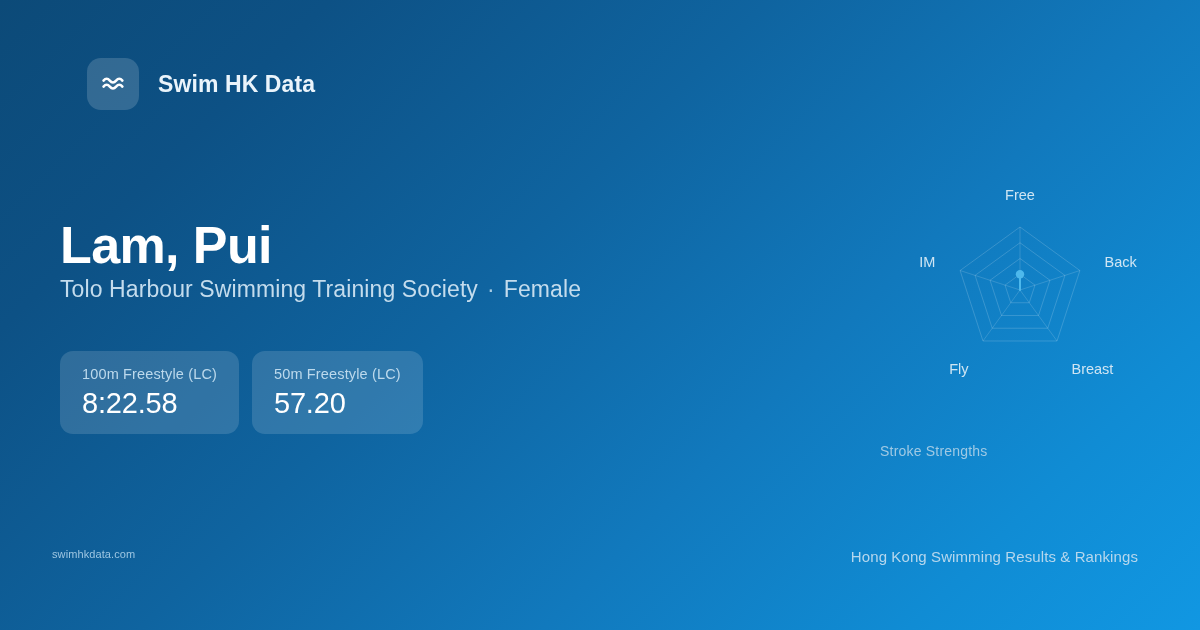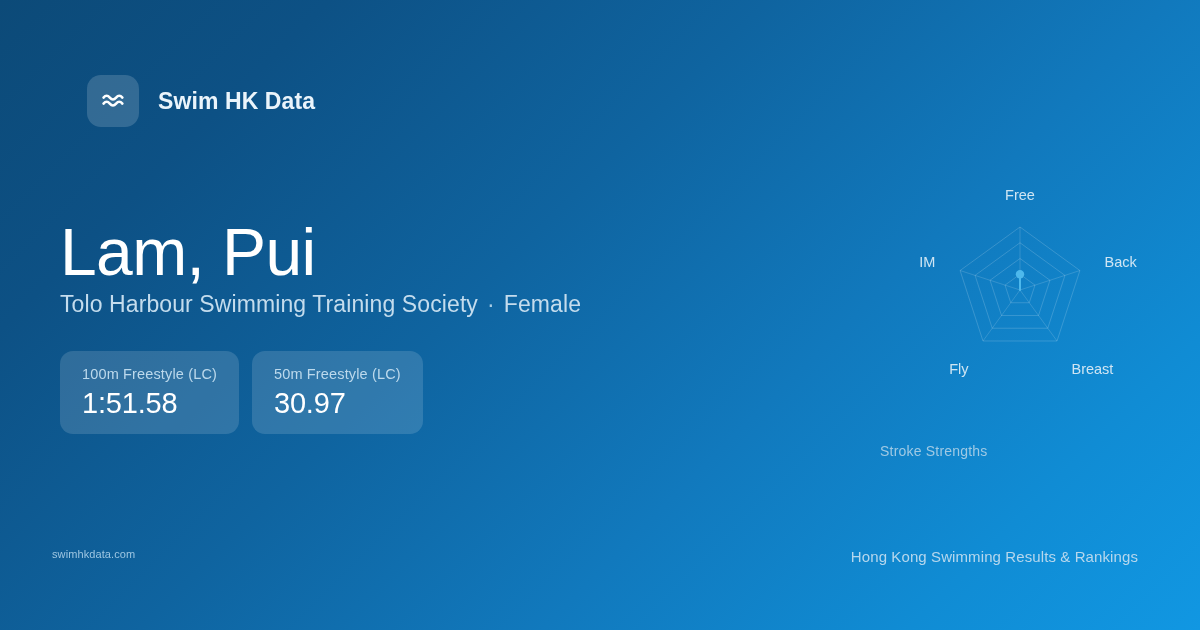--- a/index.html
+++ b/index.html
@@ -21,21 +21,21 @@
         #108cd4 84%,
         #1197e2 100%);
     color: #ffffff;
     -webkit-font-smoothing: antialiased;
   }
 
   
   .brand {
     position: absolute;
     left: 60px;
-    top: 75px;
+    top: 58px;
     display: flex;
     align-items: center;
     gap: 19px;
     padding-left: 27px;
   }
   .brand-logo {
     width: 52px;
     height: 52px;
     border-radius: 14px;
     background: rgba(255, 255, 255, 0.16);
@@ -52,23 +52,23 @@
   }
 
   
   .hero {
     position: absolute;
     left: 60px;
     top: 218px;
     max-width: 760px;
   }
   .athlete-name {
-    font-size: 66px;
+    font-size: 52px;
     line-height: 1.04;
-    font-weight: 400;
+    font-weight: 700;
     letter-spacing: -0.6px;
     color: #ffffff;
     margin: 0;
     white-space: nowrap;
   }
   .athlete-meta {
     margin-top: 4px;
     font-size: 23px;
     font-weight: 400;
     color: #c4dced;
@@ -172,25 +172,25 @@
   <div class="hero">
     <h1 class="athlete-name">Lam, Pui</h1>
     <div class="athlete-meta">
       <span>Tolo Harbour Swimming Training Society</span><span class="meta-sep">·</span><span>Female</span>
     </div>
   </div>
 
   <div class="stats">
     <div class="stat-card">
       <div class="stat-label">100m Freestyle (LC)</div>
-      <div class="stat-value">1:51.58</div>
+      <div class="stat-value">8:22.58</div>
     </div>
     <div class="stat-card">
       <div class="stat-label">50m Freestyle (LC)</div>
-      <div class="stat-value">30.97</div>
+      <div class="stat-value">57.20</div>
     </div>
   </div>
 
   <div class="radar-wrap">
     <svg class="radar-svg" width="280" height="300" viewBox="0 0 280 300">
       <g>
         <g id="radar-rings">
             <polygon points="140.00,104.25 154.98,115.13 149.26,132.74 130.74,132.74 125.02,115.13" fill="none" stroke="rgba(255,255,255,0.17)" stroke-width="1"></polygon>
             <polygon points="140.00,88.50 169.96,110.27 158.52,145.48 121.48,145.48 110.04,110.27" fill="none" stroke="rgba(255,255,255,0.17)" stroke-width="1"></polygon>
             <polygon points="140.00,72.75 184.94,105.40 167.77,158.23 112.23,158.23 95.06,105.40" fill="none" stroke="rgba(255,255,255,0.17)" stroke-width="1"></polygon>

